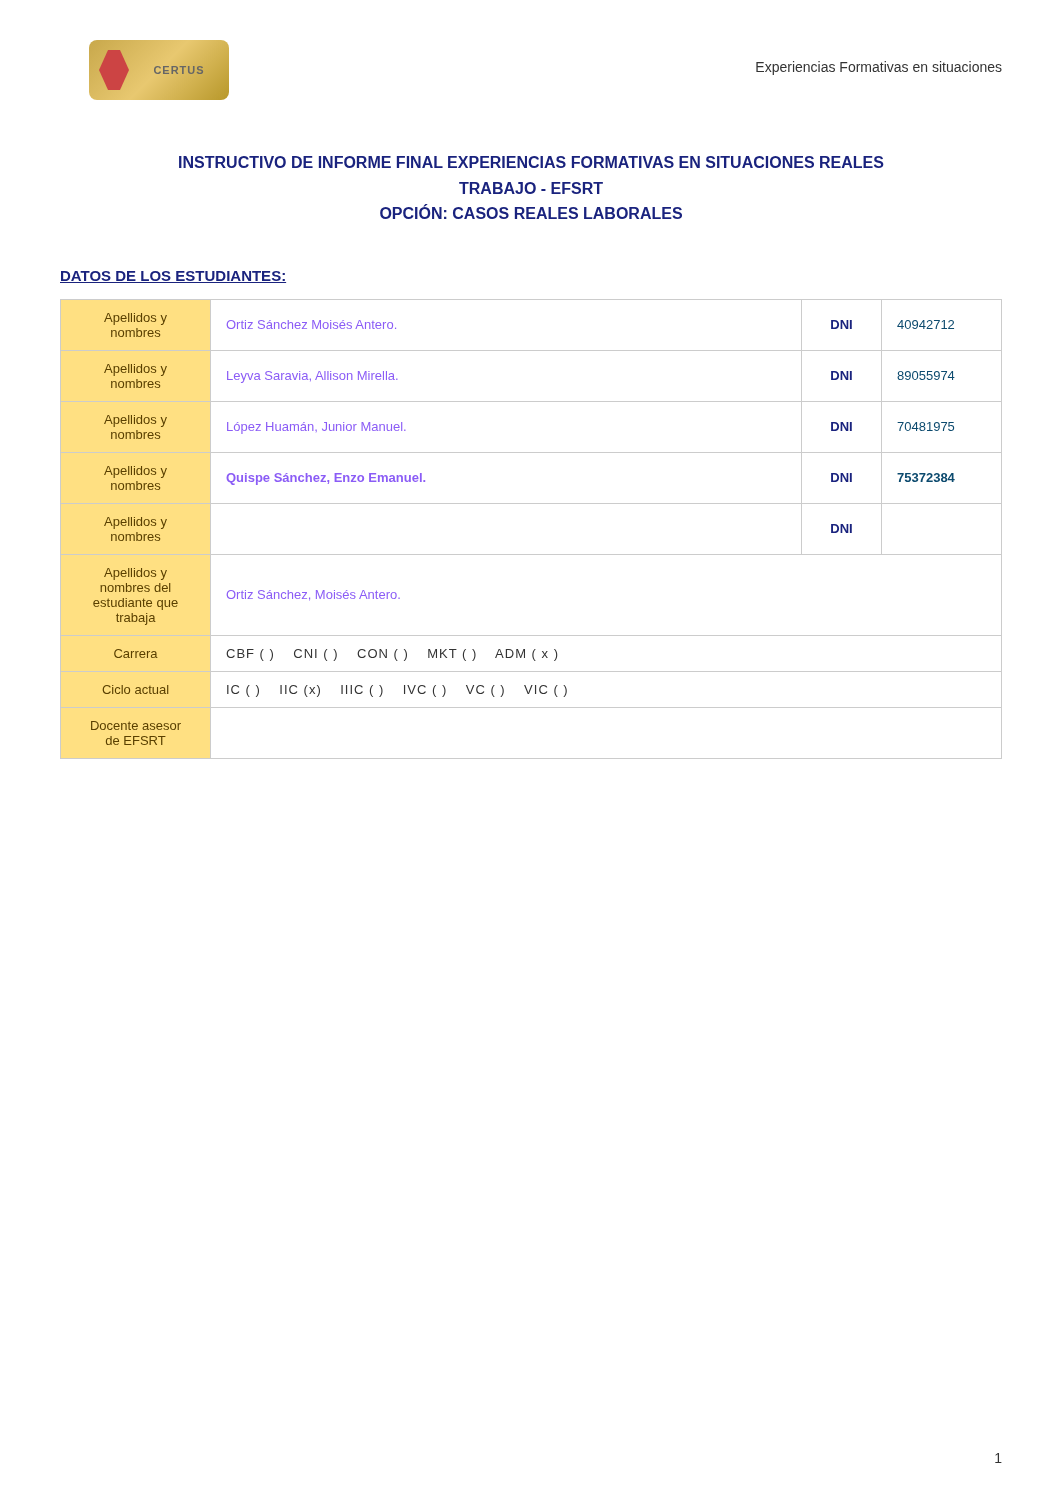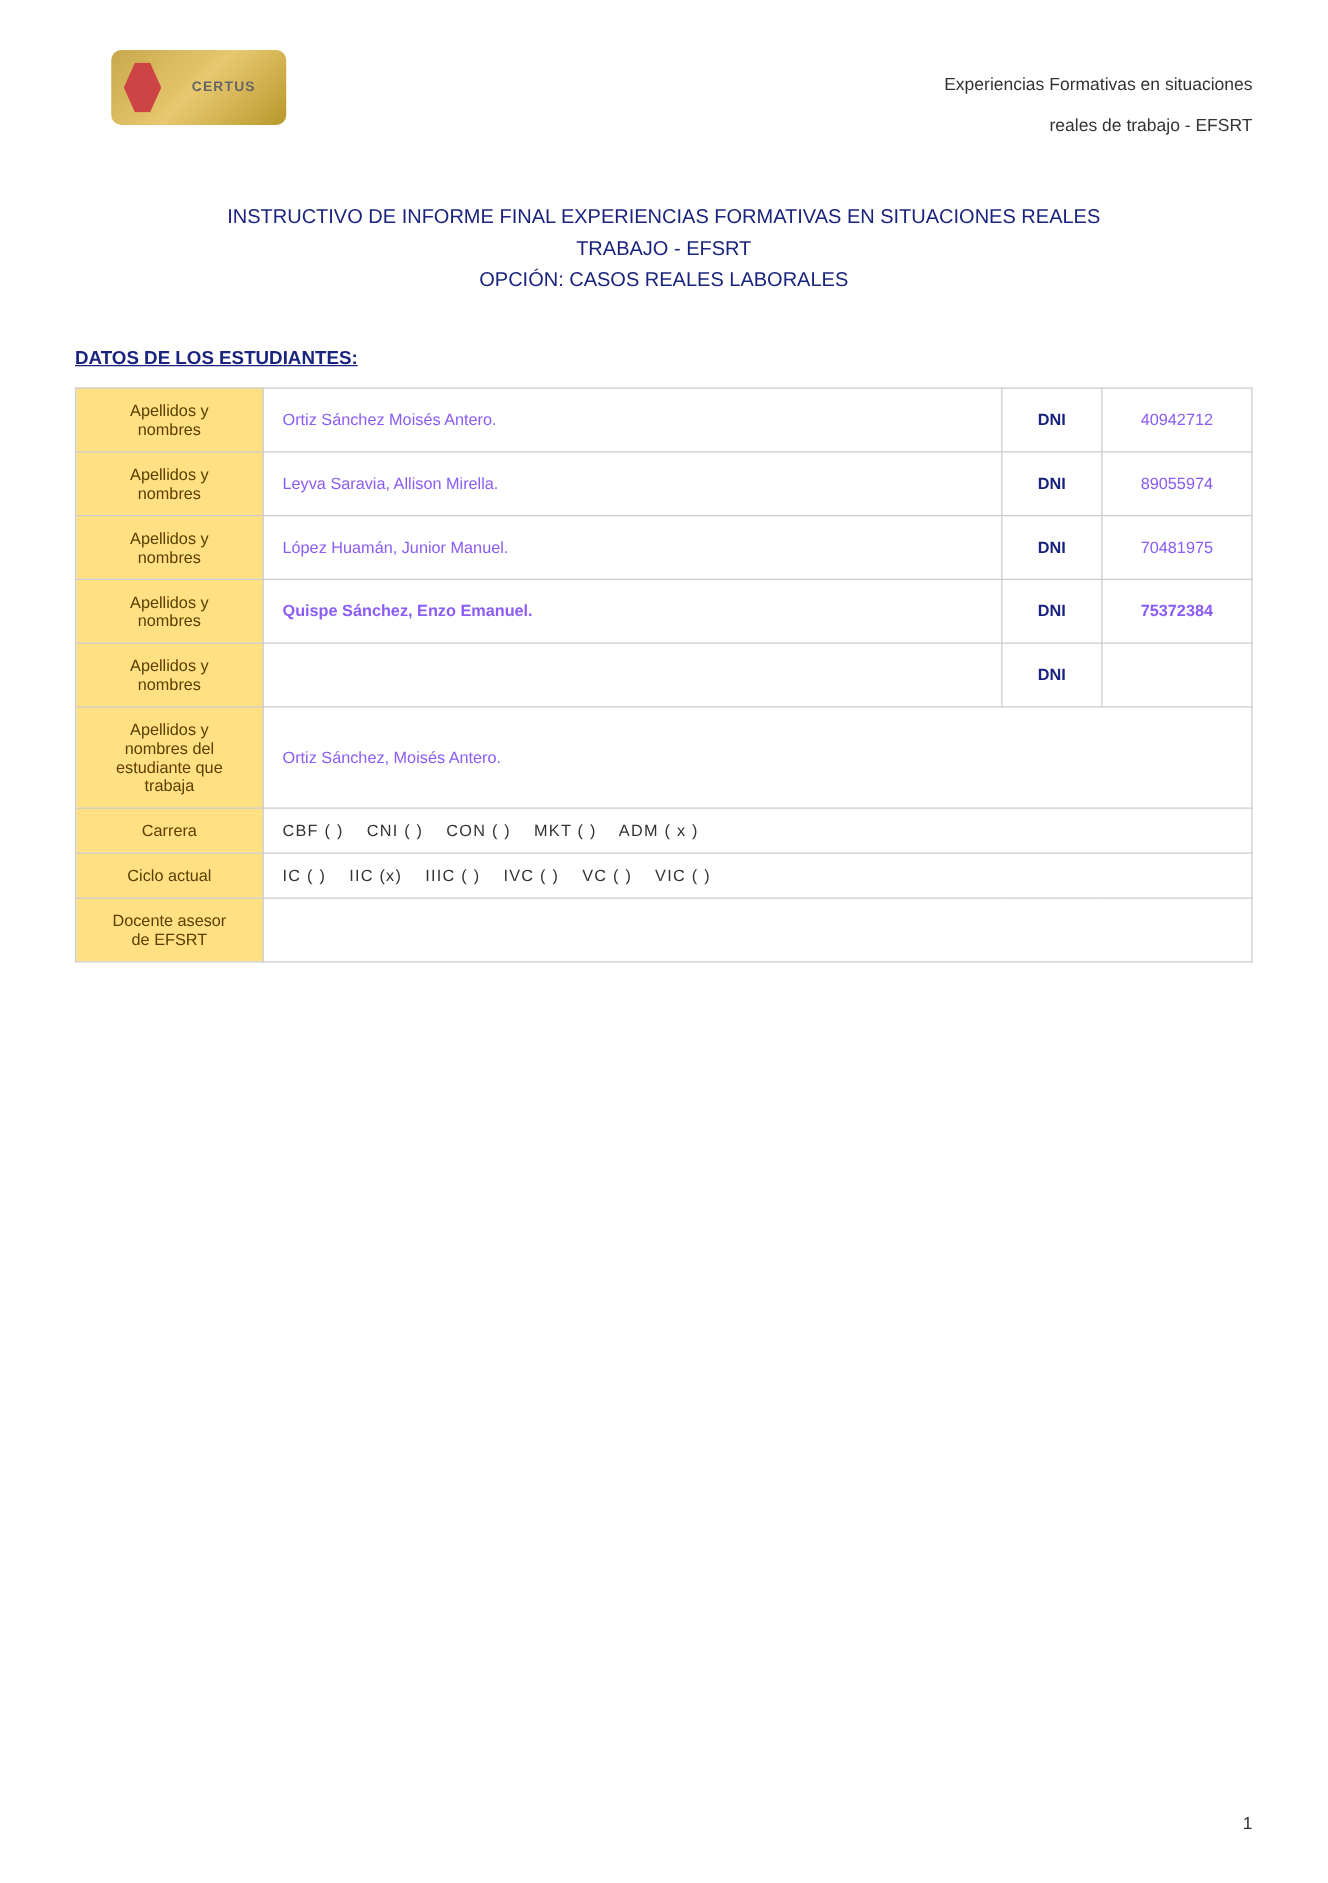--- a/index.html
+++ b/index.html
@@ -69,21 +69,21 @@
       margin-top: 12px;
     }
 
     
     .main-title {
       text-align: center;
       margin-bottom: 40px;
     }
     .main-title h1 {
       font-size: 16px;
-      font-weight: normal;
+      font-weight: bold;
       color: #1a237e;
       line-height: 1.6;
       text-transform: uppercase;
       margin-top: 30px;
     }
 
     
     .section-title {
       font-size: 15px;
       font-weight: bold;
@@ -117,23 +117,23 @@
     }
     .dni-cell {
       background-color: #fff;
       color: #1a237e;
       font-weight: bold;
       width: 80px;
       text-align: center;
     }
     .number-cell {
       background-color: #fff;
-      color: #8b5cf6;
+      color: #0c4a6e;
       width: 120px;
-      text-align: center;
+      text-align: left;
     }
     .carrera-row td,
     .modulo-row td,
     .ciclo-row td,
     .docente-row td {
       background-color: #fff;
     }
     .carrera-label, .modulo-label, .ciclo-label, .docente-label {
       background-color: #ffe082 !important;
       color: #5a4000;
@@ -163,21 +163,20 @@
 <div class="page">
 
   <div class="header">
     <div class="logo-area">
       <div class="logo-shape">
         <span class="logo-text-inner">CERTUS</span>
       </div>
     </div>
     <div class="header-title-right">
       <p>Experiencias Formativas en situaciones</p>
-      <p>reales de trabajo - EFSRT</p>
     </div>
   </div>
 
   <div class="main-title">
     <h1>
       <span>INSTRUCTIVO DE INFORME FINAL EXPERIENCIAS FORMATIVAS EN SITUACIONES REALES</span><br>
       <span>TRABAJO - EFSRT</span><br>
       <span>OPCIÓN: CASOS REALES LABORALES</span>
     </h1>
   </div>

